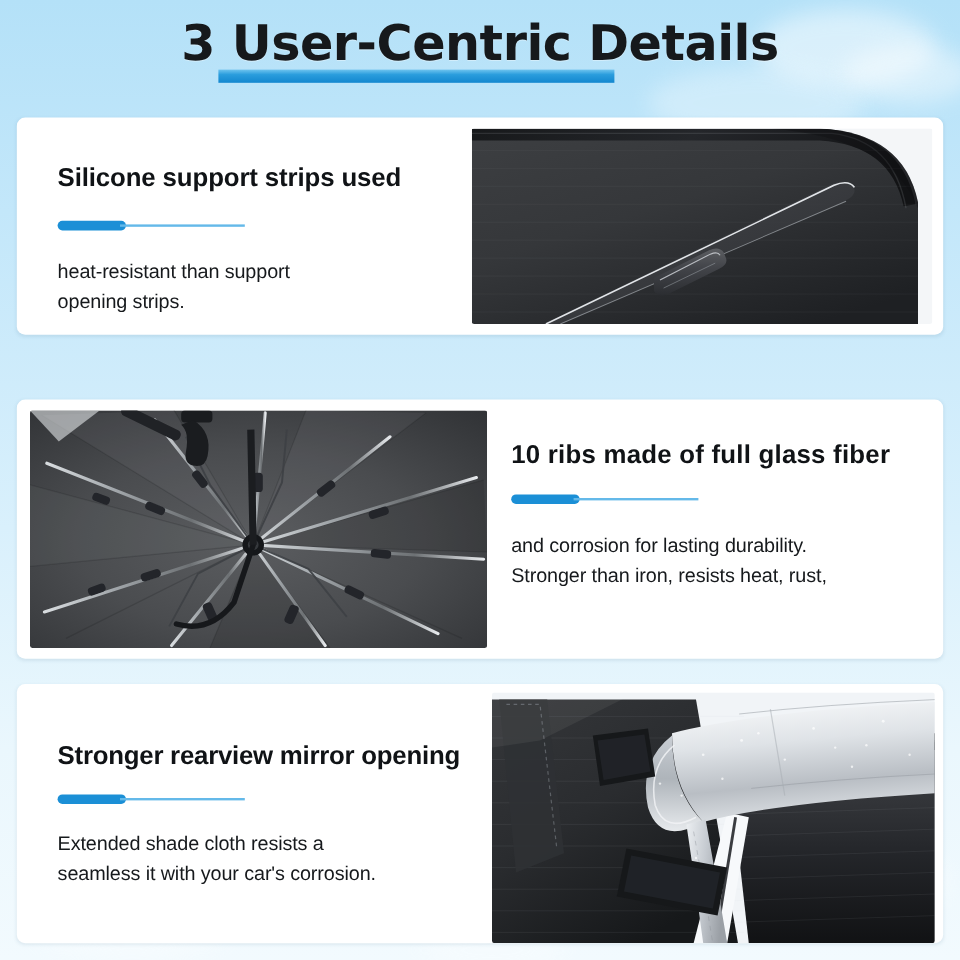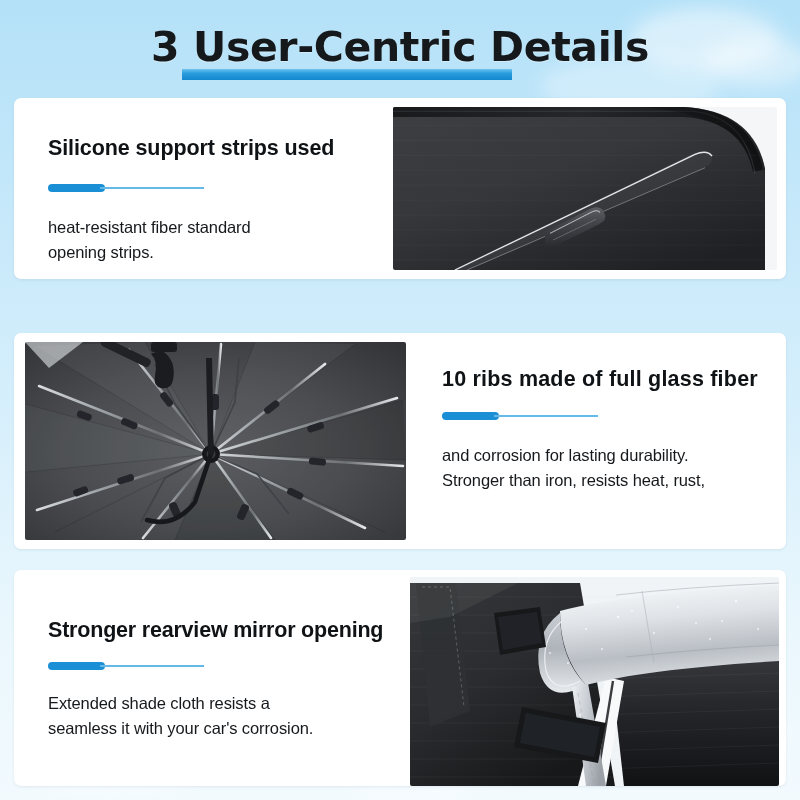--- a/index.html
+++ b/index.html
@@ -14,21 +14,21 @@
   .c1 { width:150px; height:64px; left:630px; top:8px; opacity:.48; }
   .c2 { width:110px; height:48px; left:702px; top:38px; opacity:.42; }
   .c3 { width:180px; height:60px; left:540px; top:56px; opacity:.30; }
   .c4 { width:210px; height:70px; left:580px; top:700px; opacity:.40; }
   .c5 { width:160px; height:56px; left:30px; top:745px; opacity:.30; }
   .c6 { width:120px; height:44px; left:350px; top:770px; opacity:.25; }
 
   
   .title-wrap {
     position:absolute; left:0; top:16px; width:800px; height:62px;
-    display:flex; align-items:center; justify-content:center;
+    display:flex; align-items:flex-start; justify-content:center;
   }
   .title {
     position:relative; font-size:41px; font-weight:bold; color:#16191c;
     letter-spacing:-.4px; white-space:nowrap; line-height:1;
     text-shadow:0 1px 0 rgba(255,255,255,.35);
     font-family:"DejaVu Sans", sans-serif;
   }
   .title .hl { position:relative; z-index:2; }
   .title-underline {
     position:absolute; z-index:1; left:31px; top:42px; width:330px; height:11px;
@@ -54,21 +54,21 @@
   #card1 .photo-pane { left:379px; width:393px; padding:9px 9px 9px 0; }
   
   #card2 .photo-pane { left:0;    width:392px; padding:9px 0 9px 11px; }
   #card2 .text-pane  { left:392px; width:380px; }
   
   #card3 .text-pane  { left:0;    width:396px; }
   #card3 .photo-pane { left:396px; width:376px; padding:7px 7px 0 0; }
 
   .pad { padding:0 34px; }
   #card1 .pad { padding-top:38px; }
-  #card2 .pad { padding-top:34px; padding-left:36px; padding-right:10px; }
+  #card2 .pad { padding-top:34px; padding-left:20px; padding-right:10px; }
   #card3 .pad { padding-top:48px; }
 
   .heading {
     font-size:21.5px; font-weight:bold; color:#101316;
     line-height:1.15; white-space:nowrap; letter-spacing:-.1px;
   }
   #card2 .heading { letter-spacing:.2px; }
   #card3 .heading { letter-spacing:-.2px; }
 
   .divider { position:relative; height:9px; margin:23px 0 22px 0; width:156px; }
@@ -105,21 +105,21 @@
 
 <div class="card" id="card1">
   <div class="text-pane">
     <div class="pad">
       <div class="heading">Silicone support strips used</div>
       <div class="divider">
         <span class="thick"></span>
         <span class="thin"></span>
       </div>
       <div class="body-text">
-        <span class="ln">heat-resistant fiber standard</span>
+        <span class="ln">heat-resistant than support</span>
         <span class="ln">opening strips.</span>
       </div>
     </div>
   </div>
   <div class="photo-pane">
     <svg class="photo" viewBox="0 0 384 196" preserveAspectRatio="none">
       <defs>
         <linearGradient id="p1body" x1="0" y1="0" x2="0.75" y2="1">
           <stop offset="0" stop-color="#3d3f42"></stop>
           <stop offset=".45" stop-color="#35373a"></stop>

